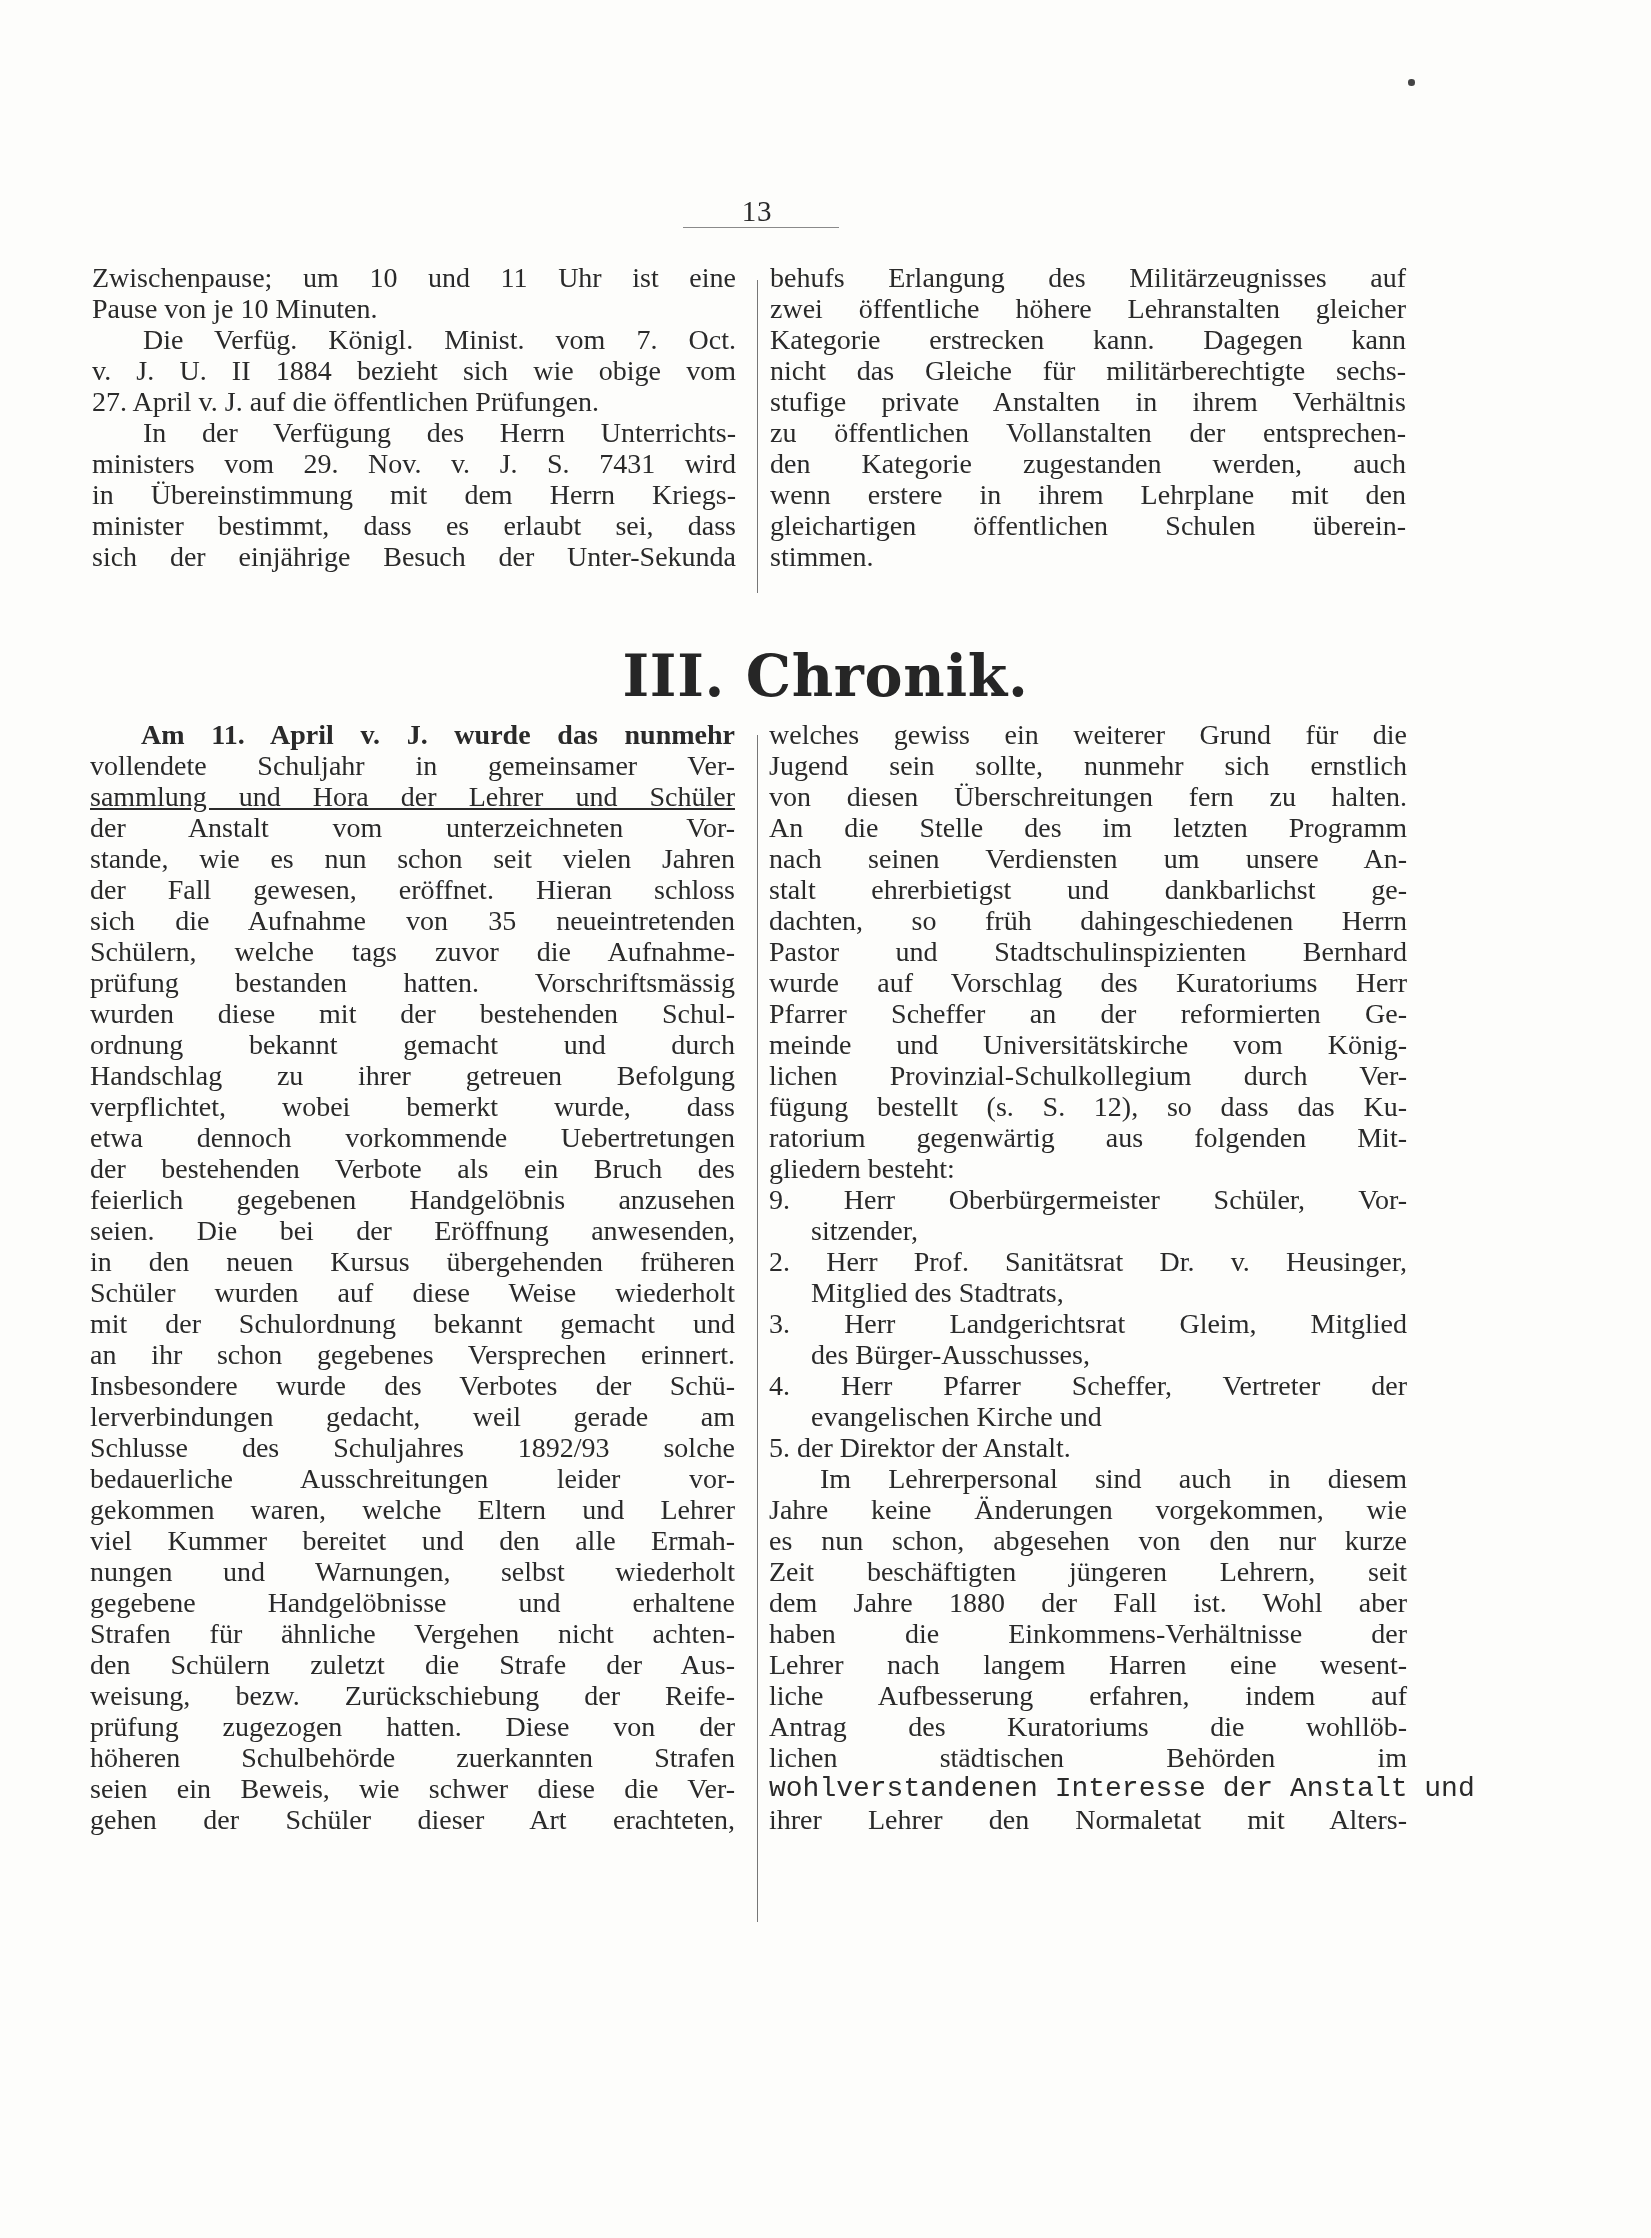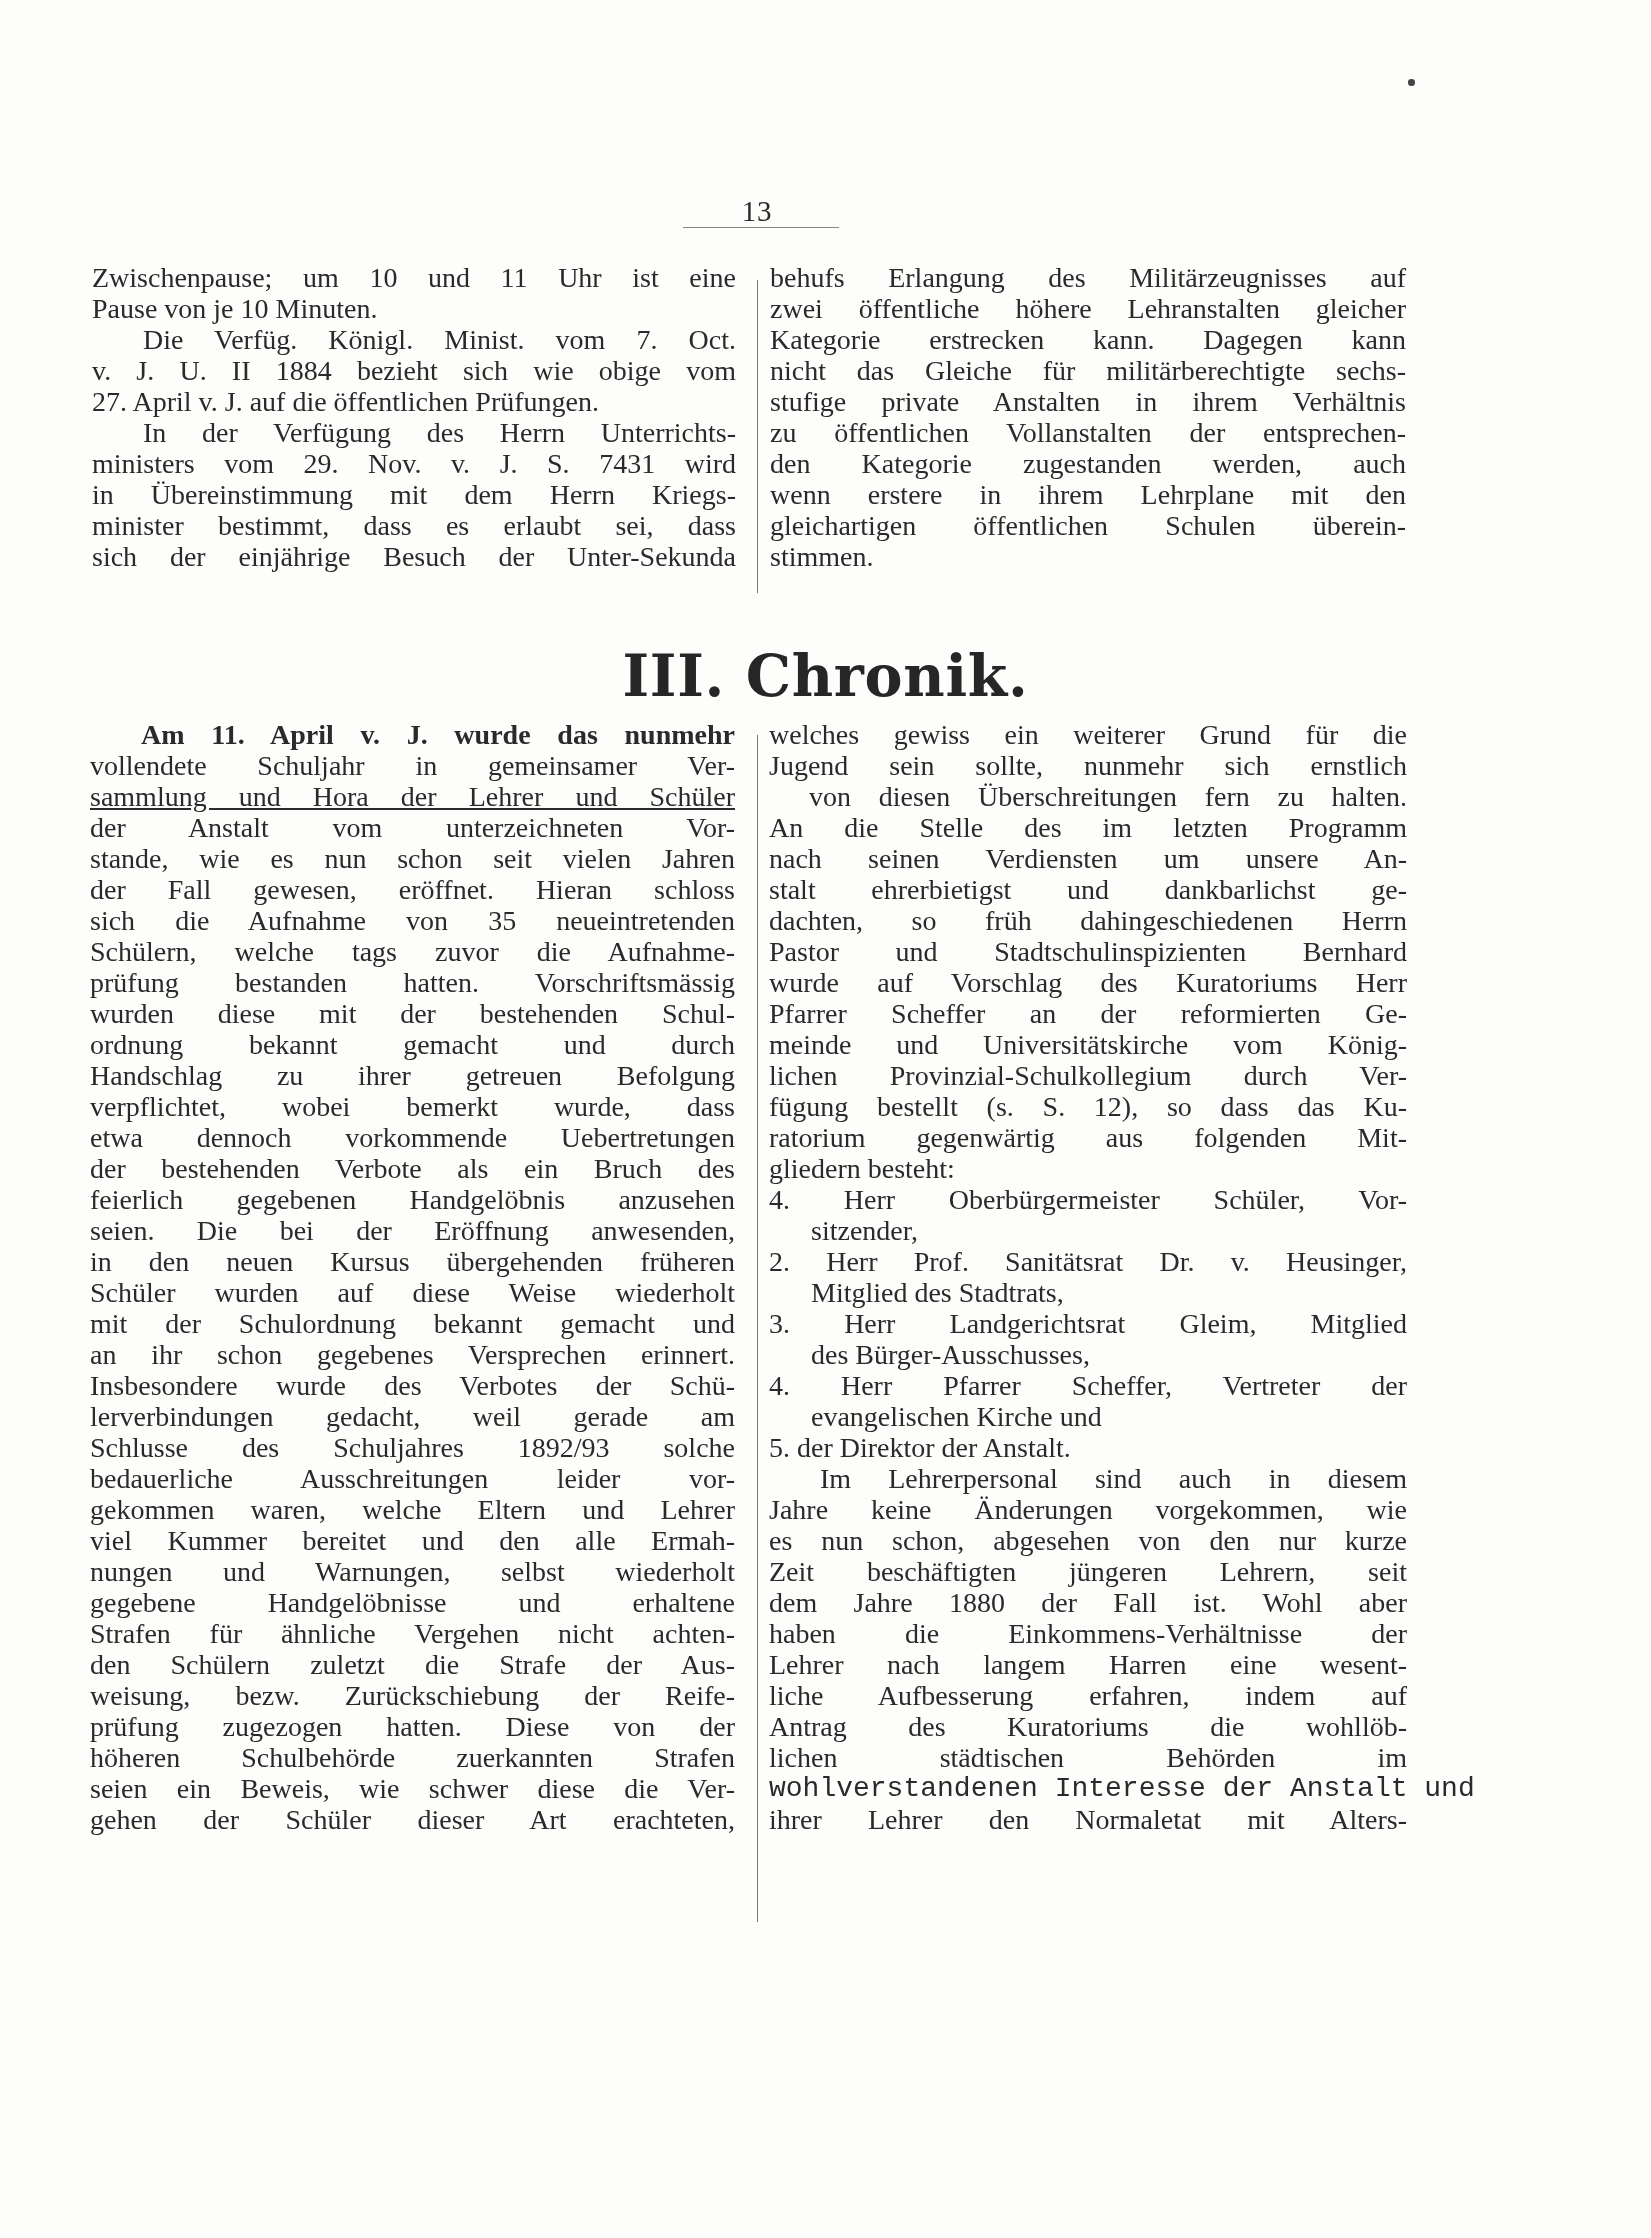--- a/index.html
+++ b/index.html
@@ -118,34 +118,34 @@
     <span class="line" style="white-space: nowrap;">weisung, bezw. Zurückschiebung der Reife-</span>
     <span class="line" style="white-space: nowrap;">prüfung zugezogen hatten. Diese von der</span>
     <span class="line" style="white-space: nowrap;">höheren Schulbehörde zuerkannten Strafen</span>
     <span class="line" style="white-space: nowrap;">seien ein Beweis, wie schwer diese die Ver-</span>
     <span class="line" style="white-space: nowrap;">gehen der Schüler dieser Art erachteten,</span>
   </div>
 <div class="divider divider-bottom"></div>
 <div class="col col-right">
     <span class="line" style="white-space: nowrap;">welches gewiss ein weiterer Grund für die</span>
     <span class="line" style="white-space: nowrap;">Jugend sein sollte, nunmehr sich ernstlich</span>
-    <span class="line" style="white-space: nowrap; margin-left: 40px;">von diesen Überschreitungen fern zu halten.</span>
+    <span class="line" style="white-space: nowrap;">von diesen Überschreitungen fern zu halten.</span>
     <span class="line" style="white-space: nowrap;">An die Stelle des im letzten Programm</span>
     <span class="line" style="white-space: nowrap;">nach seinen Verdiensten um unsere An-</span>
     <span class="line" style="white-space: nowrap;">stalt ehrerbietigst und dankbarlichst ge-</span>
     <span class="line" style="white-space: nowrap;">dachten, so früh dahingeschiedenen Herrn</span>
     <span class="line" style="white-space: nowrap;">Pastor und Stadtschulinspizienten Bernhard</span>
     <span class="line" style="white-space: nowrap;">wurde auf Vorschlag des Kuratoriums Herr</span>
     <span class="line" style="white-space: nowrap;">Pfarrer Scheffer an der reformierten Ge-</span>
     <span class="line" style="white-space: nowrap;">meinde und Universitätskirche vom König-</span>
     <span class="line" style="white-space: nowrap;">lichen Provinzial-Schulkollegium durch Ver-</span>
     <span class="line" style="white-space: nowrap;">fügung bestellt (s. S. 12), so dass das Ku-</span>
     <span class="line" style="white-space: nowrap;">ratorium gegenwärtig aus folgenden Mit-</span>
     <span class="line last" style="white-space: nowrap;">gliedern besteht:</span>
-    <span class="line" style="white-space: nowrap;">4. Herr Oberbürgermeister Schüler, Vor-</span>
+    <span class="line" style="white-space: nowrap;">9. Herr Oberbürgermeister Schüler, Vor-</span>
     <span class="line last hang" style="white-space: nowrap;">sitzender,</span>
     <span class="line" style="white-space: nowrap;">2. Herr Prof. Sanitätsrat Dr. v. Heusinger,</span>
     <span class="line last hang" style="white-space: nowrap;">Mitglied des Stadtrats,</span>
     <span class="line" style="white-space: nowrap;">3. Herr Landgerichtsrat Gleim, Mitglied</span>
     <span class="line last hang" style="white-space: nowrap;">des Bürger-Ausschusses,</span>
     <span class="line" style="white-space: nowrap;">4. Herr Pfarrer Scheffer, Vertreter der</span>
     <span class="line last hang" style="white-space: nowrap;">evangelischen Kirche und</span>
     <span class="line last" style="white-space: nowrap;">5. der Direktor der Anstalt.</span>
     <span class="line indent" style="white-space: nowrap;">Im Lehrerpersonal sind auch in diesem</span>
     <span class="line" style="white-space: nowrap;">Jahre keine Änderungen vorgekommen, wie</span>

